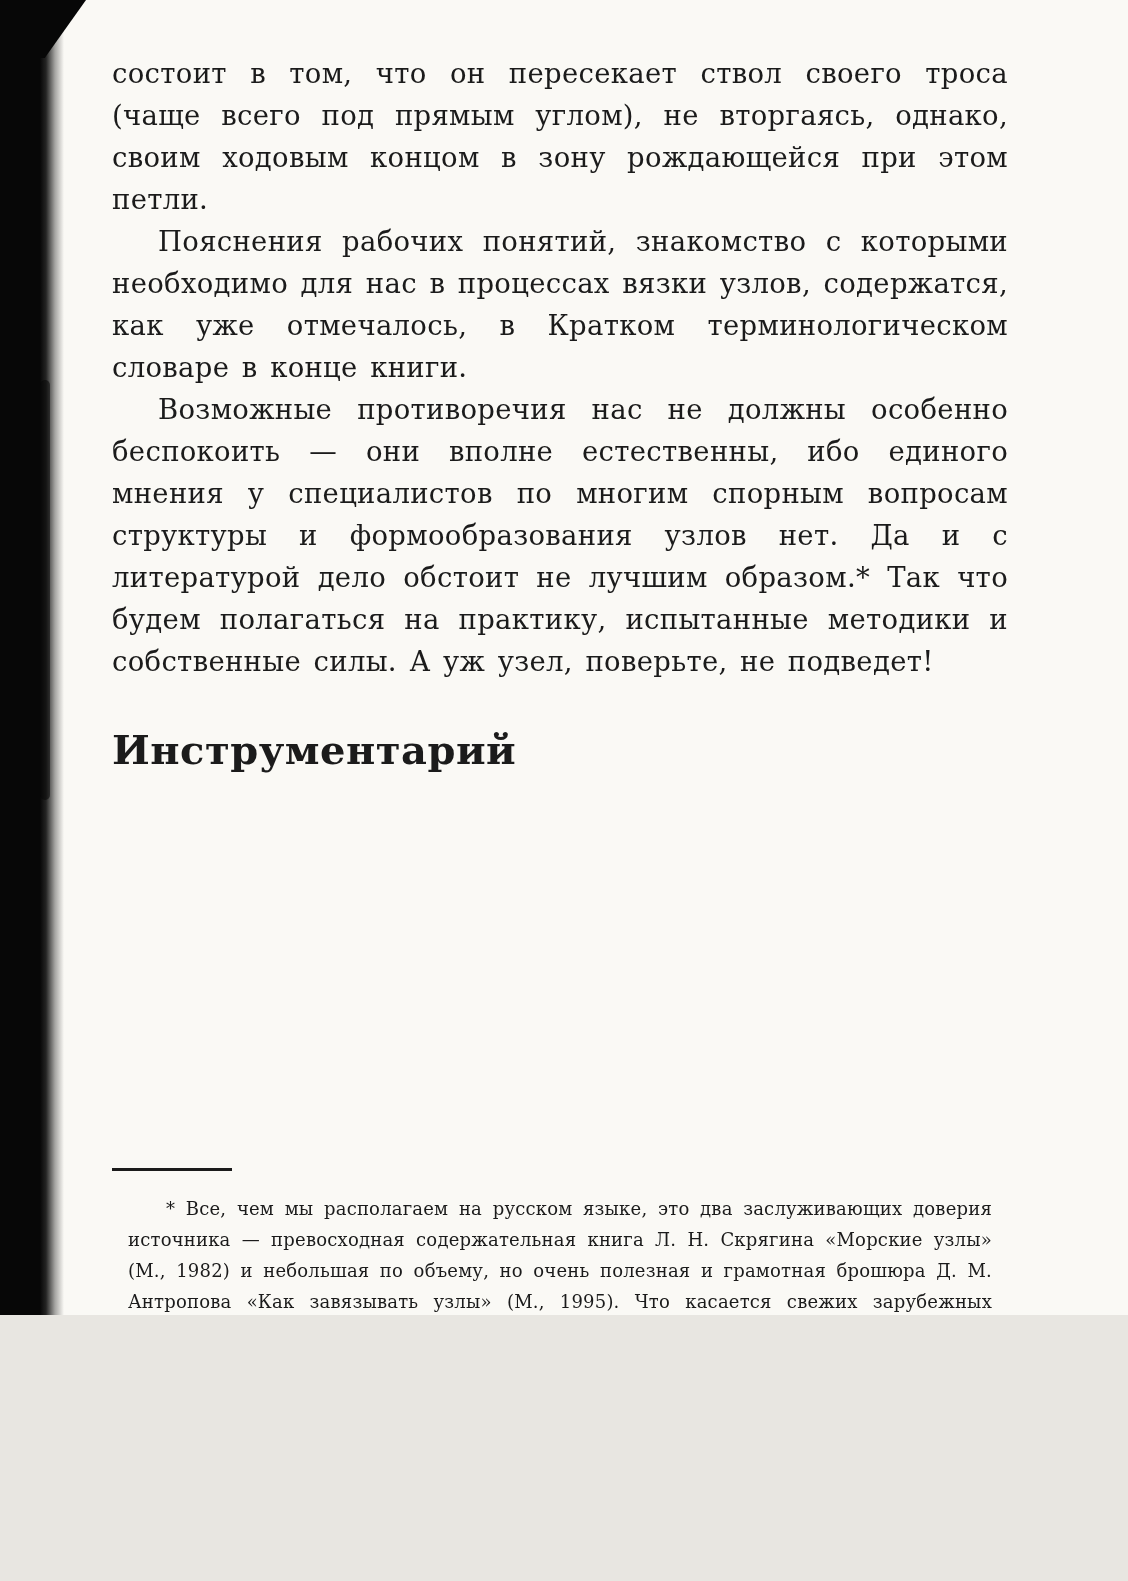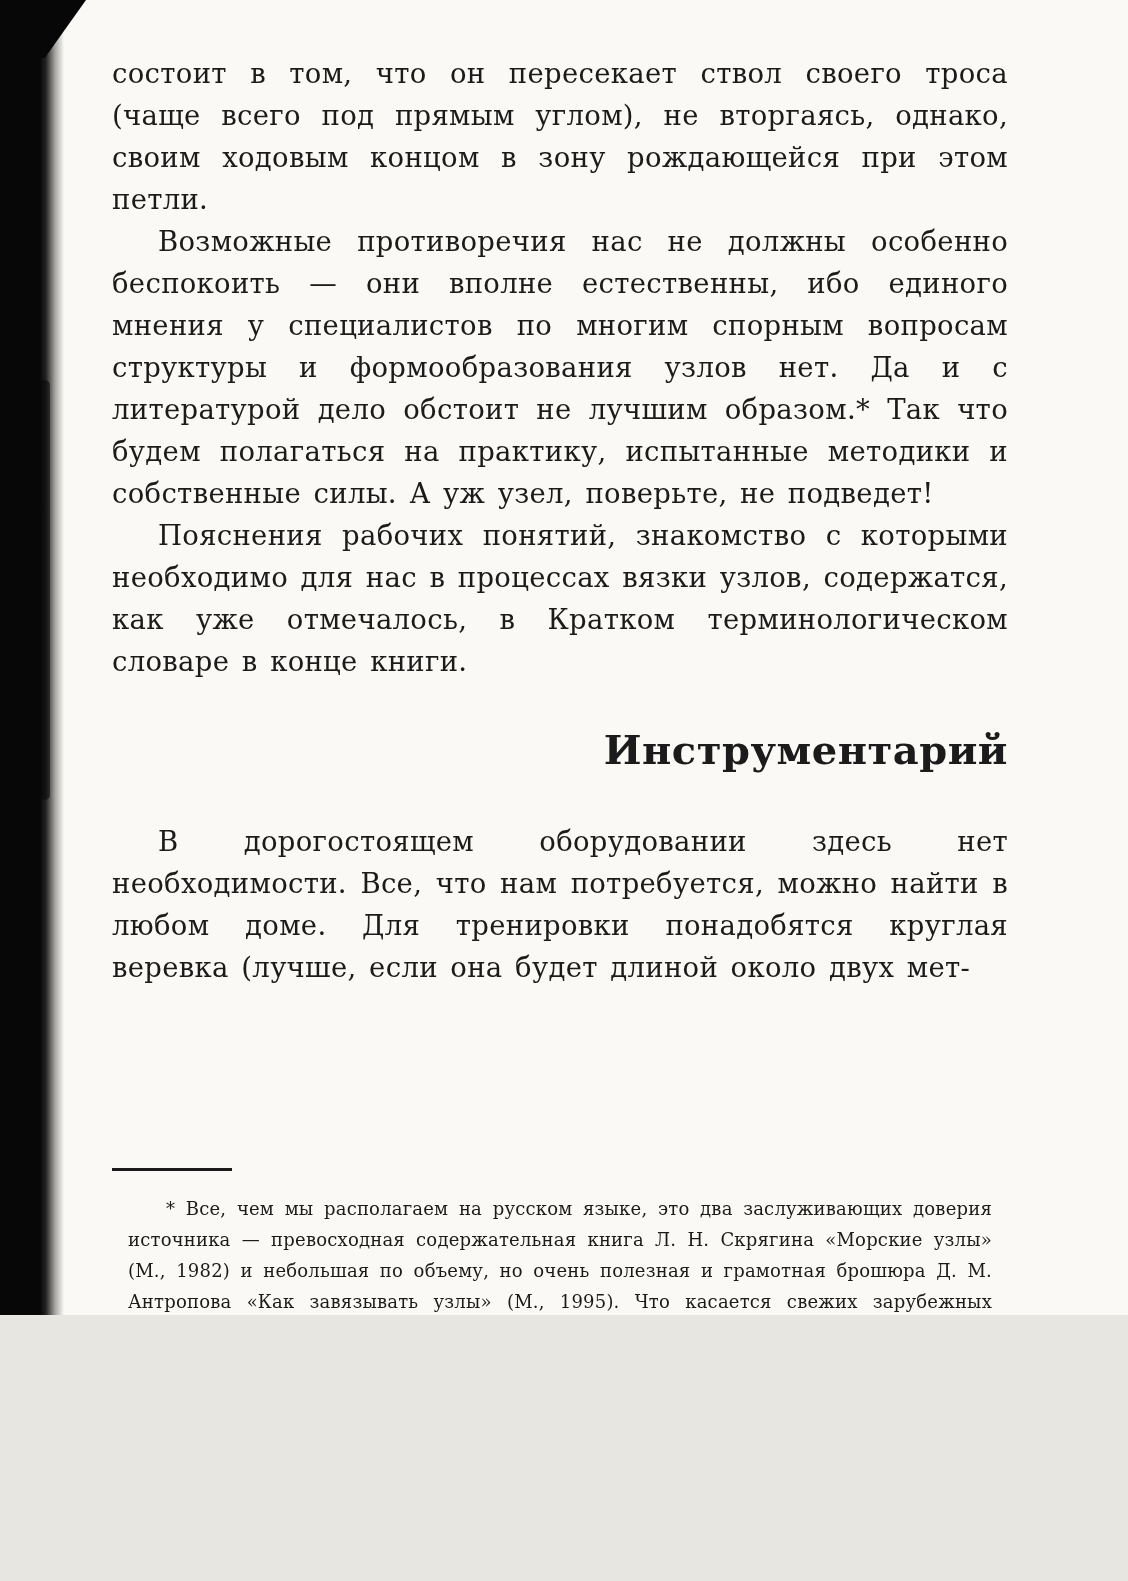--- a/index.html
+++ b/index.html
@@ -68,21 +68,21 @@
     text-indent: 46px;
   }
   .text-block p.noindent {
     text-indent: 0;
   }
   .it {
     font-style: italic;
   }
   h2.section-heading {
     margin: 46px 0 48px 0;
-    text-align: right;
+    text-align: left;
     font-size: 40px;
     line-height: 44px;
     font-weight: bold;
     letter-spacing: 0.5px;
     text-indent: 0;
   }
 
   .footnote {
     position: absolute;
     left: 112px;
@@ -118,27 +118,26 @@
 <div class="page">
 
   <div class="scan-edge"></div>
   <div class="artifact-dot"></div>
 
   <div class="text-block">
 
     <p class="noindent">состоит в том, что он пересекает ствол своего троса (чаще всего под прямым углом), не вторгаясь, однако, своим ходовым концом в зону рождающейся при этом петли.</p>
 
 
+    <p>Пояснения рабочих понятий, знакомство с которыми необходимо для нас в процессах вязки узлов, содержатся, как уже отмечалось, в Кратком терминологическом словаре в конце книги.</p>
+
     <p>Возможные противоречия нас не должны особенно беспокоить — они вполне естественны, ибо единого мнения у специалистов по многим спорным вопросам структуры и формообразования узлов нет. Да и с литературой дело обстоит не лучшим образом.* Так что будем полагаться на практику, испытанные методики и собственные силы. А уж узел, поверьте, не подведет!</p>
-
-    <p>Пояснения рабочих понятий, знакомство с которыми необходимо для нас в процессах вязки узлов, содержатся, как уже отмечалось, в Кратком терминологическом словаре в конце книги.</p>
 
     <h2 class="section-heading">Инструментарий</h2>
 
-    <p>В дорогостоящем оборудовании здесь нет необходимости. Все, что нам потребуется, можно найти в любом доме. Для тренировки понадобятся круглая веревка (лучше, если она будет длиной около двух мет-</p>
 
   </div>
 
   <div class="footnote">
     <div class="footnote-rule"></div>
     <p class="fn-text">* Все, чем мы располагаем на русском языке, это два заслуживающих доверия источника — превосходная содержательная книга Л. Н. Скрягина «Морские узлы» (М., 1982) и небольшая по объему, но очень полезная и грамотная брошюра Д. М. Антропова «Как завязывать узлы» (М., 1995). Что касается свежих зарубежных изданий, то они, хотя и более многочисленны, практически недоступны не только широкому читателю, но, к сожалению, даже специалистам обеих наших столиц.</p>
   </div>
 
   <div class="page-number">25</div>
 

